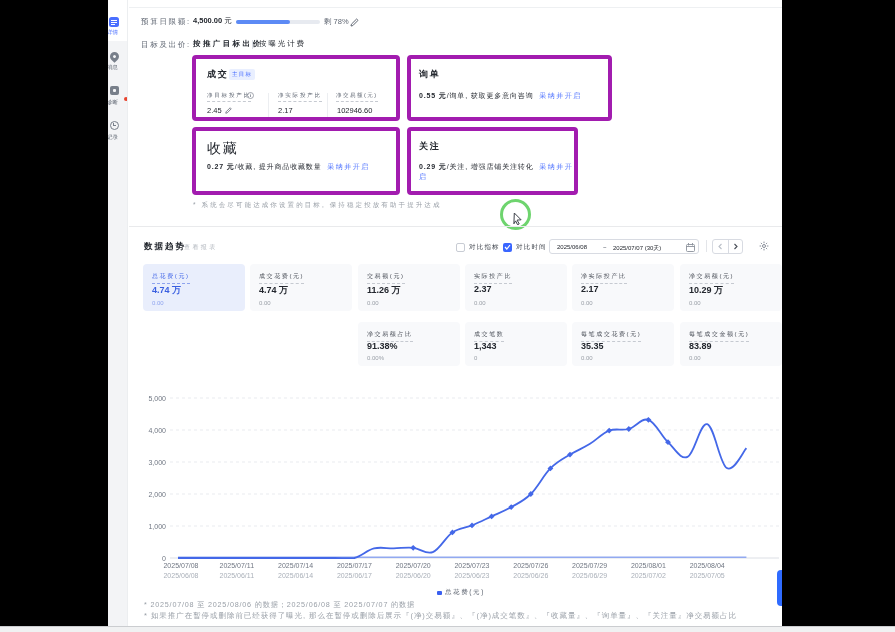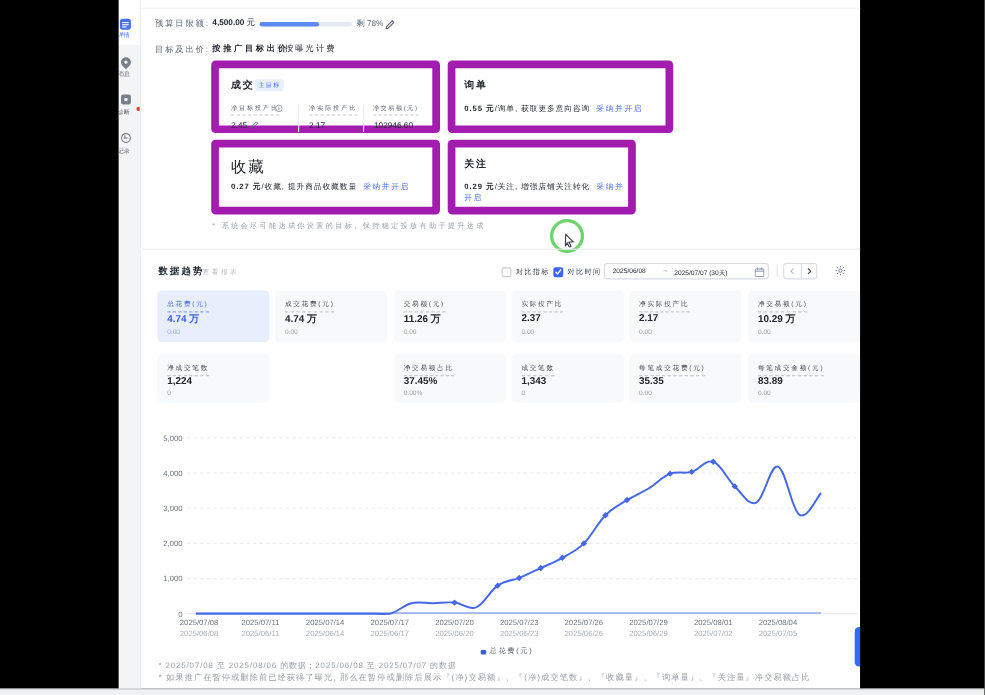--- a/index.html
+++ b/index.html
@@ -3,21 +3,21 @@
 <meta charset="utf-8">
 <style>
 *{margin:0;padding:0;box-sizing:border-box}
 html,body{width:895px;height:632px;background:#000;overflow:hidden}
 body{font-family:"Liberation Sans",sans-serif;position:relative}
 #stage{position:absolute;left:0;top:0;width:895px;height:632px}
 .abs{position:absolute}
 #content{position:absolute;left:108px;top:0;width:674px;height:626px;background:#fff}
 #sidebar{position:absolute;left:108px;top:0;width:20px;height:626px;background:#f3f4f6;border-right:1px solid #eceef0;overflow:hidden}
 .sbl{position:absolute;right:9px;white-space:nowrap;font-size:5.5px;letter-spacing:1.8px;color:#5f6672;letter-spacing:0}
-.card{position:absolute;border:7px solid #a21caf;border-radius:4px;background:#fff}
+.card{position:absolute;border:4px solid #a21caf;border-radius:4px;background:#fff}
 .gray{color:#5f6672}
 .lt{color:#9aa0a8}
 .dk{color:#23272e}
 .blue{color:#4a6fff}
 .tile{position:absolute;width:102px;border-radius:4px;background:#f8f9fb}
 .tl{position:absolute;left:9px;top:8px;font-size:6px;letter-spacing:1.6px;color:#4a4f58;border-bottom:1px dashed #c6cad1;padding-bottom:1.5px;white-space:nowrap}
 .tv{position:absolute;left:9px;font-size:9px;font-weight:bold;color:#23272e;white-space:nowrap}
 .ts{position:absolute;left:9px;font-size:6px;color:#9aa0a8}
 .vsep{position:absolute;width:1px;background:#eceef1}
 </style>
@@ -165,28 +165,23 @@
       <div class="tl">净实际投产比</div>
         <div class="tv" style="top:20px">2.17</div>
         <div class="ts" style="top:36px">0.00</div>
     </div>
     <div class="tile" style="left:680px;top:264px;height:47px">
       <div class="tl">净交易额(元)</div>
         <div class="tv" style="top:20px">10.29 万</div>
         <div class="ts" style="top:36px">0.00</div>
     </div>
 
-    <div class="tile" style="left:143px;top:322px;height:44px">
-      <div class="tl">净成交笔数</div>
-        <div class="tv" style="top:19px">1,224</div>
-        <div class="ts" style="top:33px">0</div>
-    </div>
     <div class="tile" style="left:358px;top:322px;height:44px">
       <div class="tl">净交易额占比</div>
-        <div class="tv" style="top:19px">37.45%</div>
+        <div class="tv" style="top:19px">91.38%</div>
         <div class="ts" style="top:33px">0.00%</div>
     </div>
     <div class="tile" style="left:465px;top:322px;height:44px">
       <div class="tl">成交笔数</div>
         <div class="tv" style="top:19px">1,343</div>
         <div class="ts" style="top:33px">0</div>
     </div>
     <div class="tile" style="left:572px;top:322px;height:44px">
       <div class="tl">每笔成交花费(元)</div>
         <div class="tv" style="top:19px">35.35</div>

